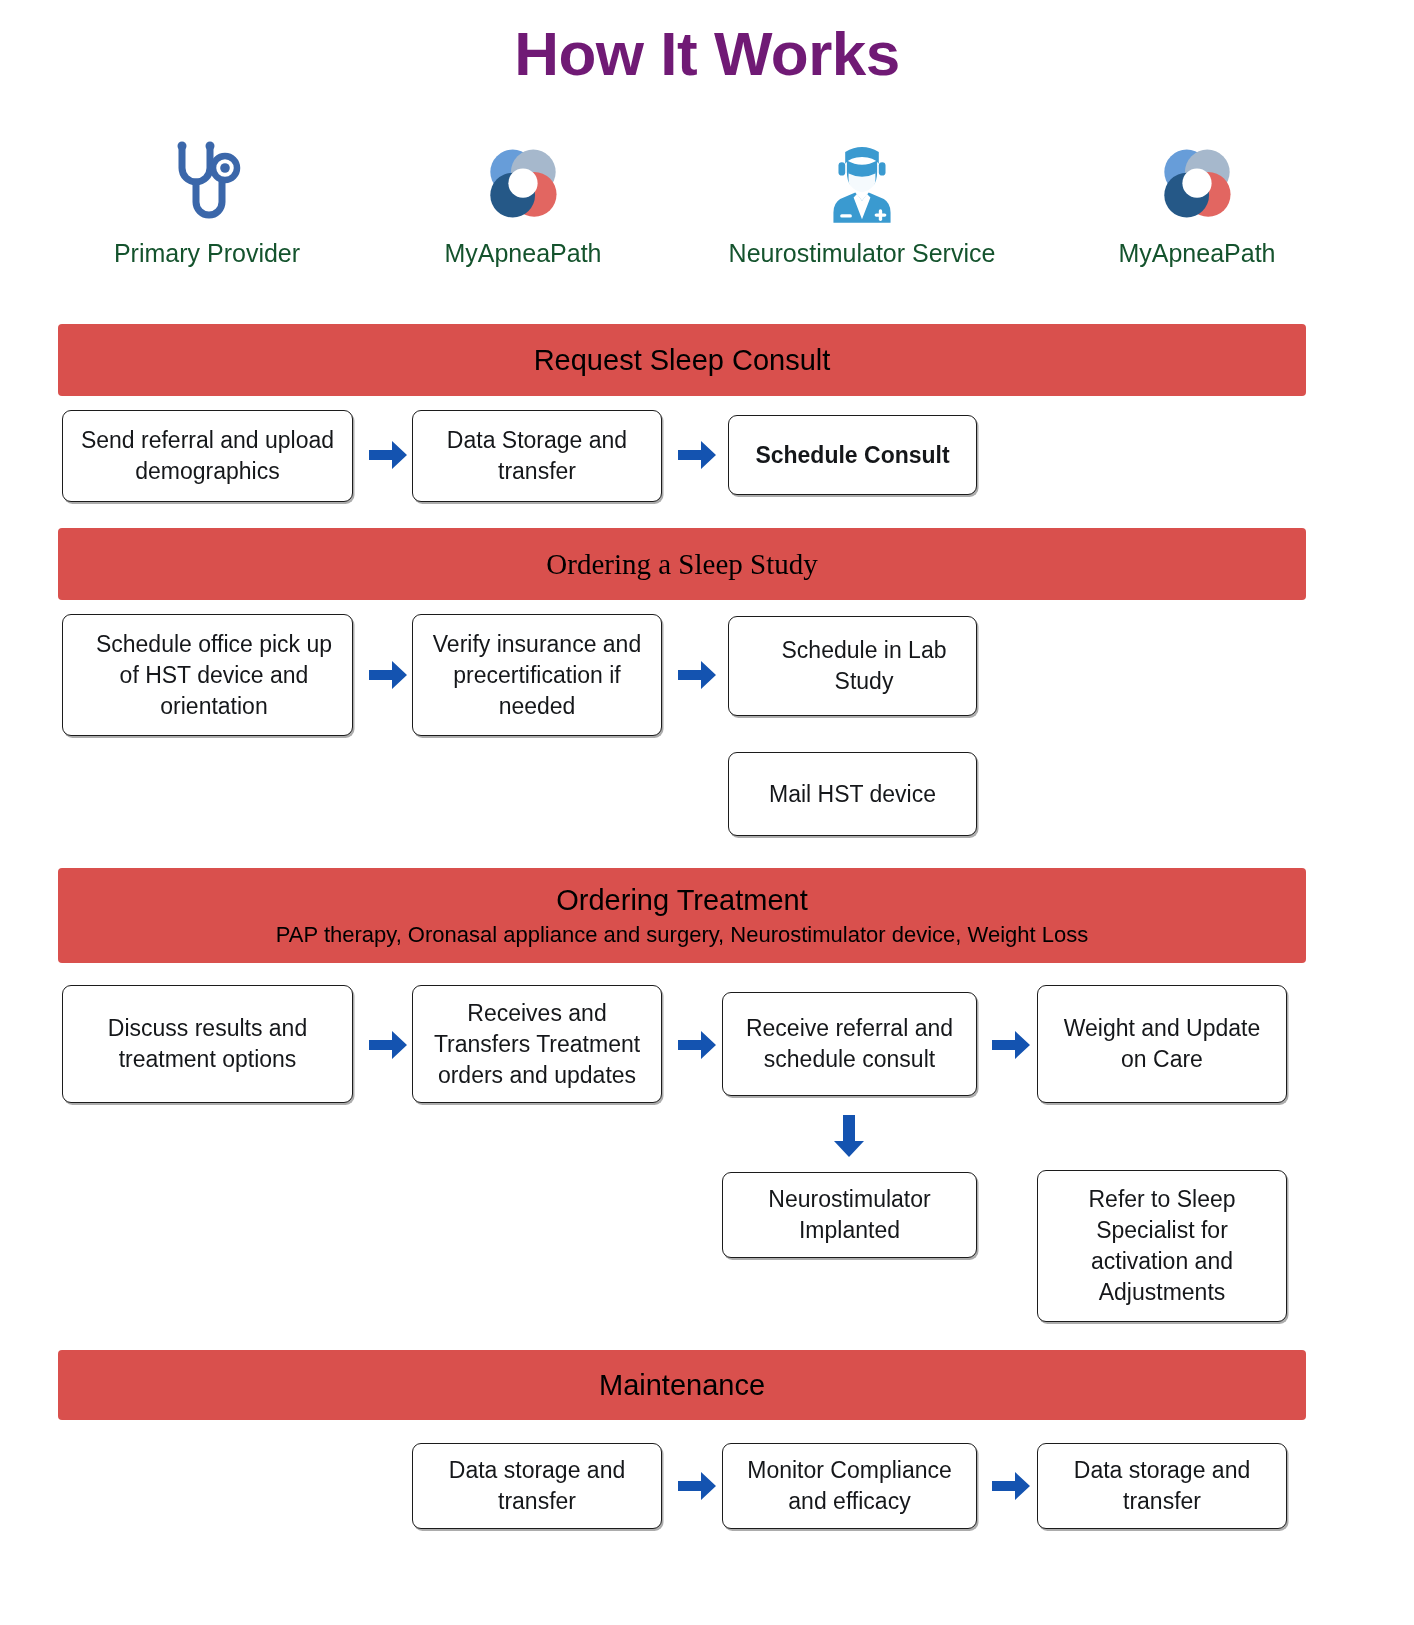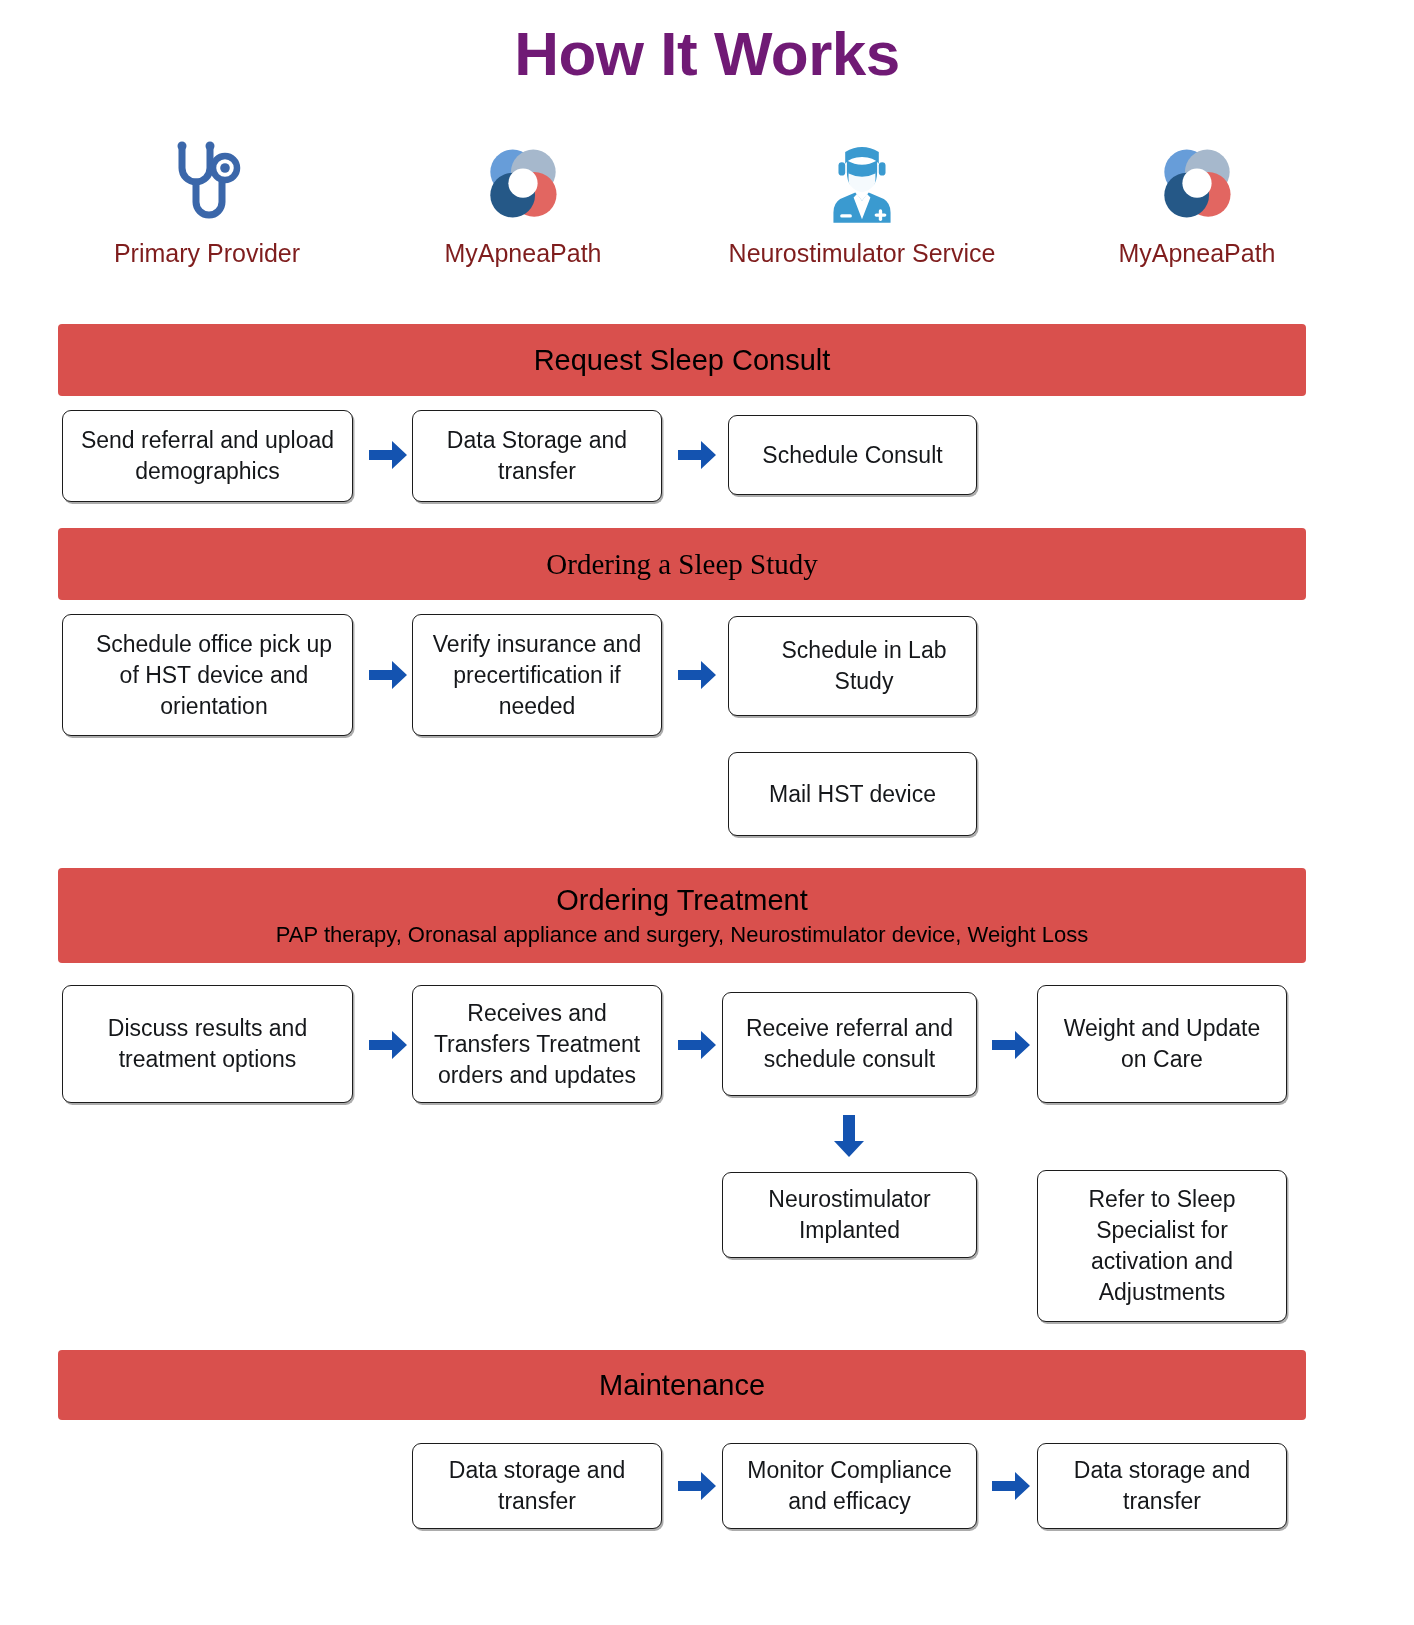--- a/index.html
+++ b/index.html
@@ -52,21 +52,21 @@
 
   .icon-wrap {
     height: 92px;
     display: flex;
     align-items: center;
     justify-content: center;
   }
   .col-label {
     margin-top: 8px;
     font-size: 25px;
-    color: #7f1d1d;
+    color: #14532d;
     line-height: 31px;
   }
 
   
   .band {
     position: absolute;
     left: 58px;
     width: 1248px;
     background: #d9504d;
     border-radius: 4px;
@@ -207,21 +207,21 @@
       </svg>
   </div>
   <div class="box" style="top:410px; left:412px; width:250px; height:92px;">
     <span>Data Storage and transfer</span>
   </div>
   <div class="arrow-r" style="top:438px; left:676px;">
     <svg viewBox="0 0 42 34">
         <path d="M2 12 h23 V3 l15 14 l-15 14 v-9 H2 z" fill="#1453b0"></path>
       </svg>
   </div>
-  <div class="box" style="top:415px; left:728px; width:249px; height:80px;">
+  <div class="box" style="top:415px; left:728px; width:249px; height:80px;font-weight:bold;">
     <span>Schedule Consult</span>
   </div>
 
   <div class="band" style="top:528px; height:72px;font-family:Liberation Serif, serif;">
     <div class="band-title">Ordering a Sleep Study</div>
   </div>
 
   <div class="box" style="top:614px; left:62px; width:291px; height:122px;padding-left:23px;">
     <span>Schedule office pick up of HST device and orientation</span>
   </div>

